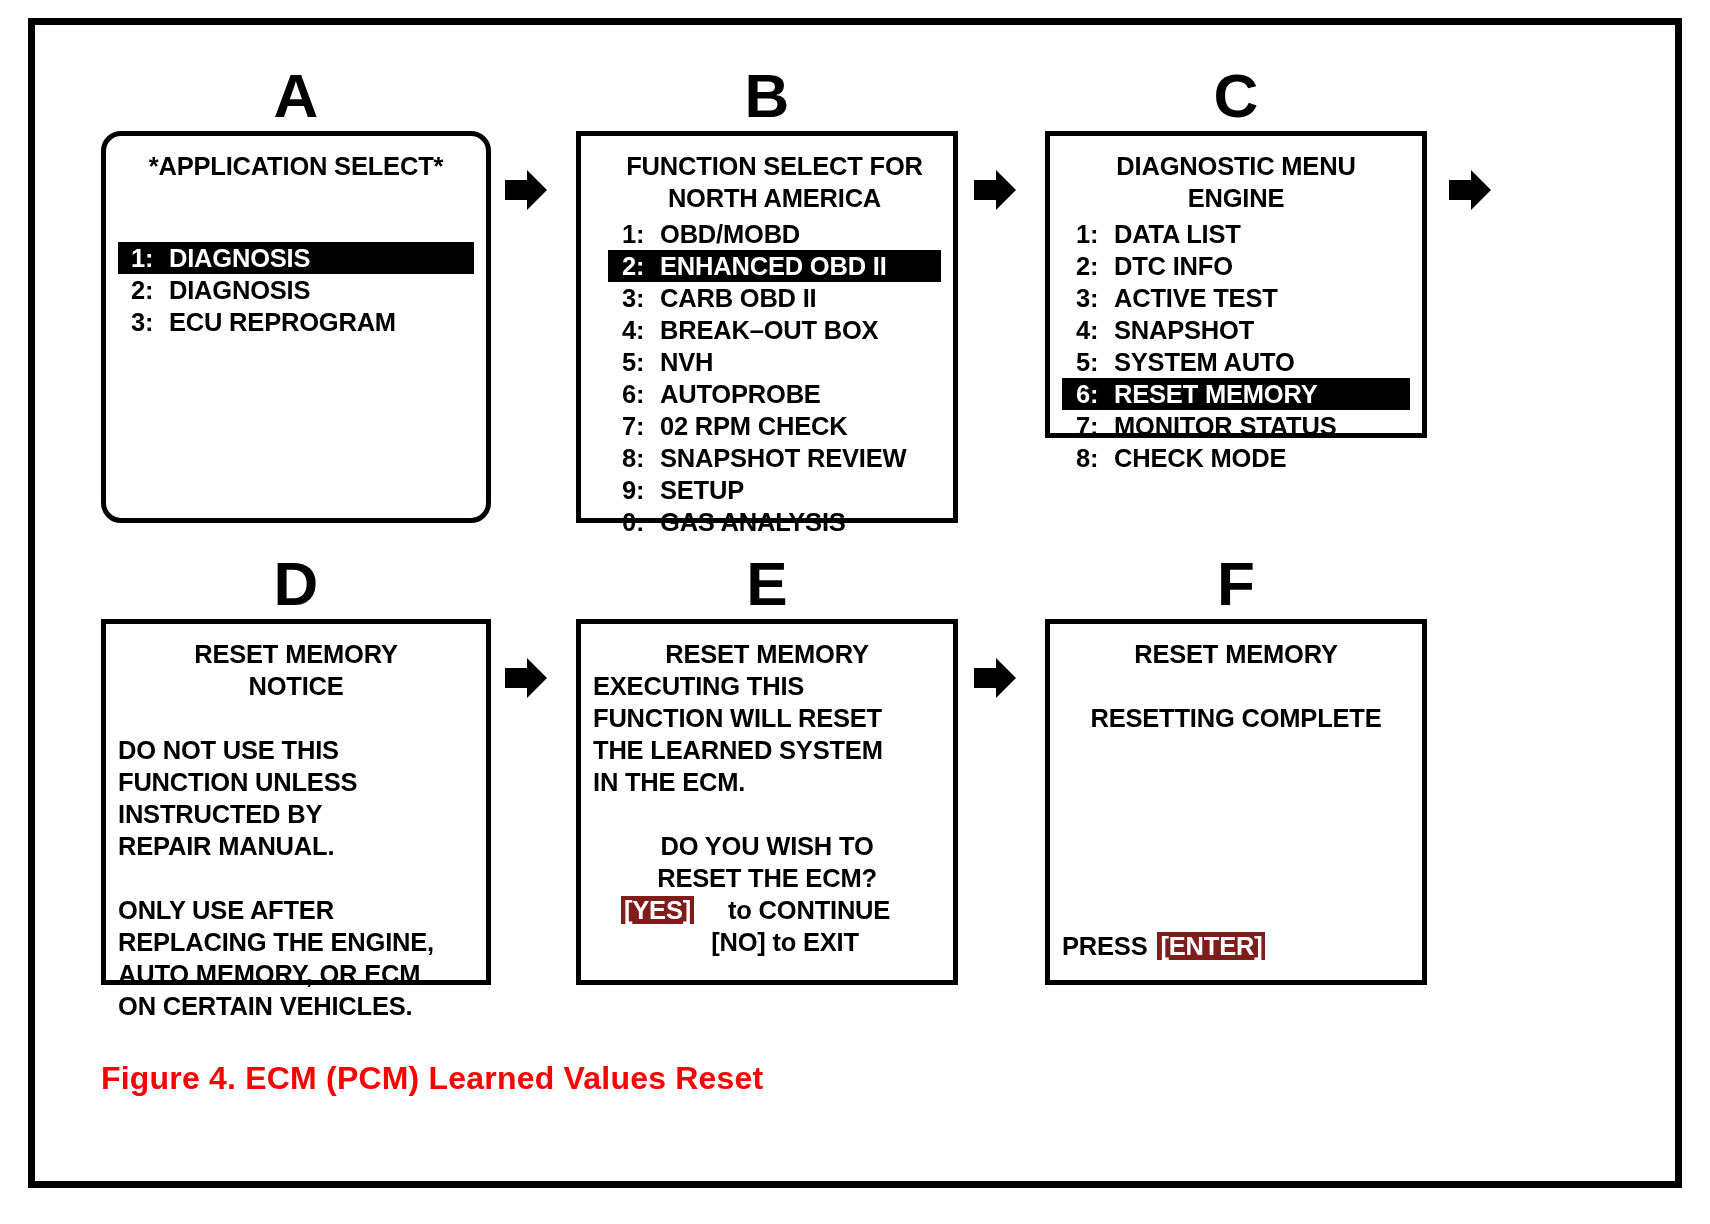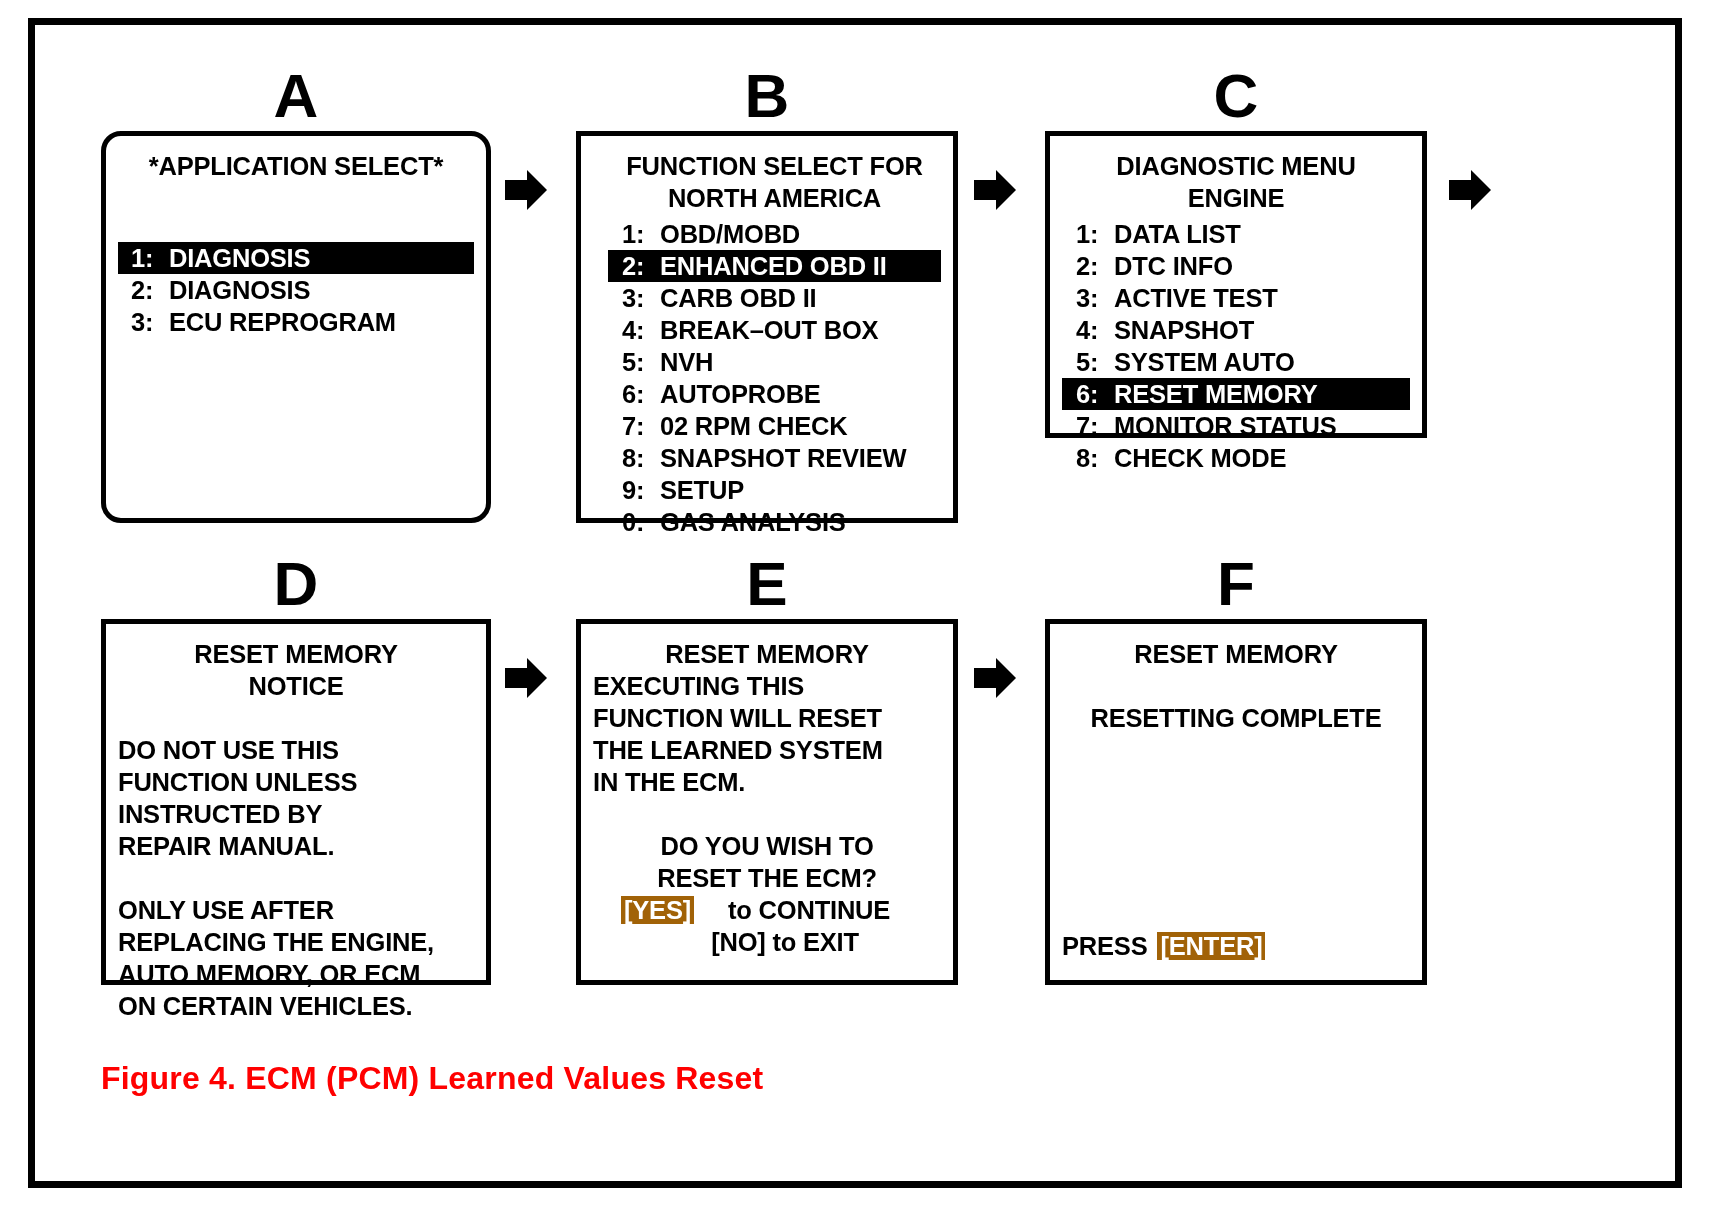--- a/index.html
+++ b/index.html
@@ -86,21 +86,21 @@
   .a-menu .menu-row { padding-left: 13px; }
 
   
   .body-line {
     white-space: nowrap;
   }
   .body-line.center { text-align: center; }
   .spacer-line { height: 32px; }
 
   .inv {
-    background: #a16207;
+    background: #7f1d1d;
     color: #ffffff;
     padding: 0 3px;
   }
 
   
   .arrow {
     position: absolute;
     width: 46px;
     height: 46px;
   }

